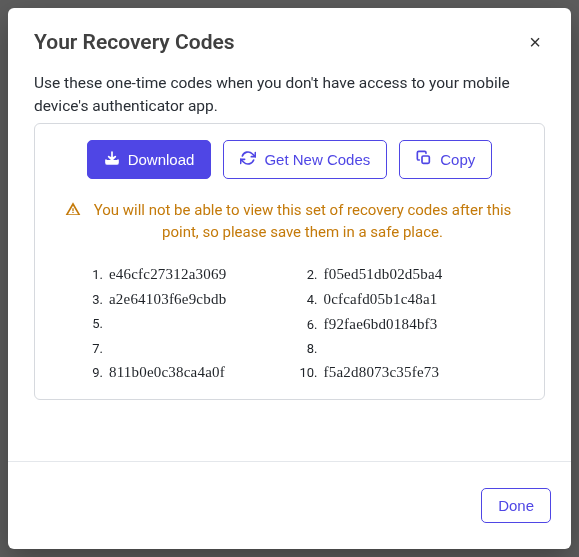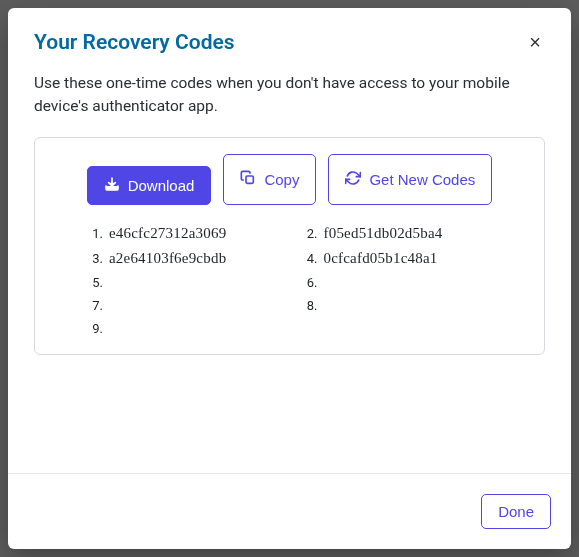--- a/index.html
+++ b/index.html
@@ -30,41 +30,41 @@
     }
     .modal-header {
       padding: 22px 26px 8px 26px;
       display: flex;
       align-items: flex-start;
       justify-content: space-between;
     }
     .modal-title {
       font-size: 21px;
       font-weight: 600;
-      color: #0369a1;
+      color: #404040;
     }
     .close-btn {
       background: none;
       border: none;
       font-size: 20px;
       line-height: 1;
       color: #333;
       cursor: pointer;
       padding: 2px 4px;
     }
     .modal-body {
       padding: 10px 26px 20px 26px;
       flex: 1;
       overflow: auto;
     }
     .instructions {
       font-size: 15.5px;
       color: #2a2f36;
       line-height: 1.5;
-      margin-bottom: 18px;
+      margin-bottom: 4px;
     }
     .codes-card {
       border: 1px solid #d6d9de;
       border-radius: 6px;
       padding: 16px 20px 18px 20px;
     }
     .btn-row {
       display: flex;
       justify-content: center;
       gap: 12px;
@@ -78,21 +78,20 @@
       font-weight: 500;
       padding: 9px 16px;
       border-radius: 5px;
       cursor: pointer;
       border: 1px solid;
     }
     .btn-primary {
       background: #4f46e5;
       border-color: #4f46e5;
       color: #fff;
-      margin-top: 12px;
     }
     .btn-primary svg { stroke: #fff; fill: #fff; }
     .btn-outline {
       background: #fff;
       border-color: #4f46e5;
       color: #4f46e5;
     }
     .btn-outline svg { stroke: #4f46e5; }
     .warning {
       display: flex;
@@ -128,21 +127,21 @@
       color: #1f2328;
       min-width: 18px;
       text-align: right;
     }
     .code-val {
       font-family: Liberation Serif, serif;
       letter-spacing: 0.2px;
     }
     .modal-footer {
       border-top: 1px solid #e4e7eb;
-      padding: 20px 20px;
+      padding: 26px 20px;
       display: flex;
       justify-content: flex-end;
       align-items: center;
     }
     .done-btn {
       background: #fff;
       border: 1px solid #4f46e5;
       color: #4f46e5;
       font-size: 15px;
       font-weight: 500;
@@ -177,39 +176,47 @@
                 <path d="M21 15v4a2 2 0 0 1-2 2H5a2 2 0 0 1-2-2v-4"></path>
                 <polyline points="7 10 12 15 17 10"></polyline>
                 <line x1="12" y1="15" x2="12" y2="3"></line>
               </svg>
           </span>
           <span>Download</span>
         </button>
         <button class="btn btn-outline">
           <span>
             <svg width="16" height="16" viewBox="0 0 24 24" fill="none" stroke-width="2.5" stroke-linecap="round" stroke-linejoin="round">
-                <rect x="9" y="9" width="11" height="11" rx="2"></rect>
-                <path d="M5 15H4a2 2 0 0 1-2-2V4a2 2 0 0 1 2-2h9a2 2 0 0 1 2 2v1"></path>
-              </svg>
-          </span>
-          <span>Copy</span>
-        </button>
-        <button class="btn btn-outline">
-          <span>
-            <svg width="16" height="16" viewBox="0 0 24 24" fill="none" stroke-width="2.5" stroke-linecap="round" stroke-linejoin="round">
                 <path d="M23 4v6h-6"></path>
                 <path d="M1 20v-6h6"></path>
                 <path d="M3.51 9a9 9 0 0 1 14.85-3.36L23 10"></path>
                 <path d="M20.49 15a9 9 0 0 1-14.85 3.36L1 14"></path>
               </svg>
           </span>
           <span>Get New Codes</span>
         </button>
+        <button class="btn btn-outline">
+          <span>
+            <svg width="16" height="16" viewBox="0 0 24 24" fill="none" stroke-width="2.5" stroke-linecap="round" stroke-linejoin="round">
+                <rect x="9" y="9" width="11" height="11" rx="2"></rect>
+                <path d="M5 15H4a2 2 0 0 1-2-2V4a2 2 0 0 1 2-2h9a2 2 0 0 1 2 2v1"></path>
+              </svg>
+          </span>
+          <span>Copy</span>
+        </button>
       </div>
 
+      <div class="warning">
+        <span class="warning-icon">
+          <svg width="16" height="16" viewBox="0 0 24 24" fill="#c47a0a">
+              <path d="M12 2L1 21h22L12 2zm0 5l7.5 13h-15L12 7zm-1 4v4h2v-4h-2zm0 5v2h2v-2h-2z"></path>
+            </svg>
+        </span>
+        <span>You will not be able to view this set of recovery codes after this point, so please save them in a safe place.</span>
+      </div>
 
       <div class="codes-grid" id="codes-grid">
           <div class="code-item">
             <span class="code-num">1.</span>
             <span class="code-val">e46cfc27312a3069</span>
           </div>
           <div class="code-item">
             <span class="code-num">2.</span>
             <span class="code-val">f05ed51db02d5ba4</span>
           </div>
@@ -219,29 +226,35 @@
           </div>
           <div class="code-item">
             <span class="code-num">4.</span>
             <span class="code-val">0cfcafd05b1c48a1</span>
           </div>
           <div class="code-item">
             <span class="code-num">5.</span>
           </div>
           <div class="code-item">
             <span class="code-num">6.</span>
+            <span class="code-val">f92fae6bd0184bf3</span>
           </div>
           <div class="code-item">
             <span class="code-num">7.</span>
           </div>
           <div class="code-item">
             <span class="code-num">8.</span>
           </div>
           <div class="code-item">
             <span class="code-num">9.</span>
+            <span class="code-val">811b0e0c38ca4a0f</span>
+          </div>
+          <div class="code-item">
+            <span class="code-num">10.</span>
+            <span class="code-val">f5a2d8073c35fe73</span>
           </div>
         </div>
 
     </div>
   </div>
 
   <div class="modal-footer">
     <button class="done-btn">
       <span>Done</span>
     </button>

